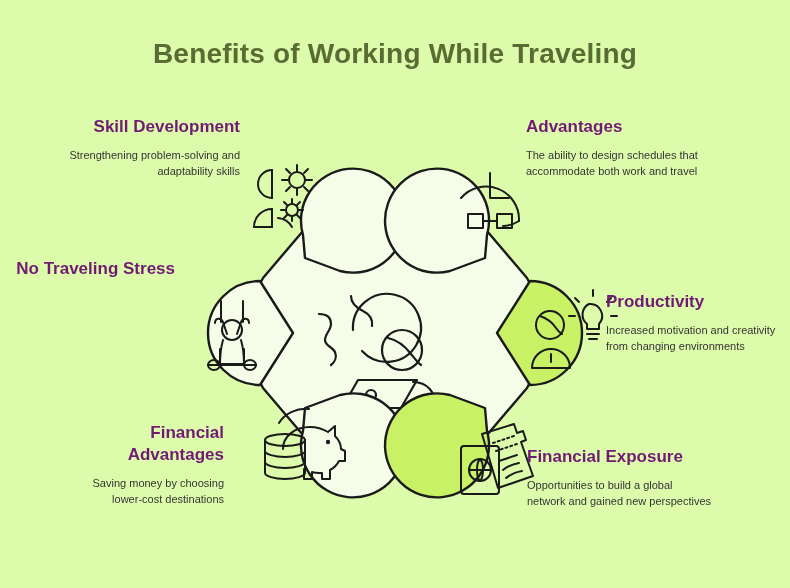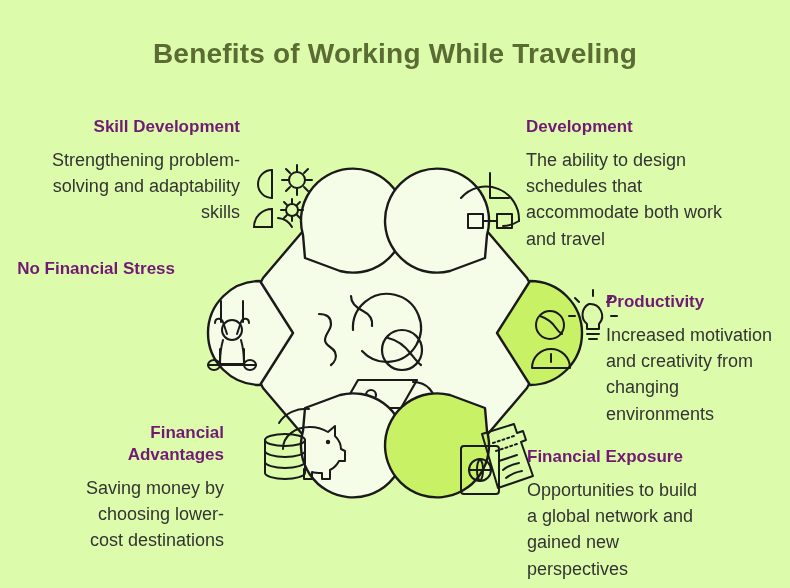--- a/index.html
+++ b/index.html
@@ -31,21 +31,21 @@
 
   .blk{position:absolute;}
   .blk .h{
     font-size:17px;
     font-weight:bold;
     color:#701a75;
     line-height:1.28;
     margin:0 0 9px 0;
   }
   .blk .p{
-    font-size:18px;
+    font-size:11px;
     color:#333333;
     line-height:1.46;
     margin:0;
   }
   .right-align{text-align:right;}
   .left-align{text-align:left;}
 
   #blk-skill     { left:40px;  top:116px;  width:200px; }
   #blk-flex      { left:526px; top:116px;  width:200px; }
   #blk-commute   { left:10px;  top:258px;  width:165px; }
@@ -191,26 +191,26 @@
       </g>
     </svg>
   </div>
 
   <div class="blk right-align" id="blk-skill">
     <p class="h">Skill Development</p>
     <p class="p">Strengthening problem-solving and adaptability skills</p>
   </div>
 
   <div class="blk left-align" id="blk-flex">
-    <p class="h">Development</p>
+    <p class="h">Advantages</p>
     <p class="p">The ability to design schedules that accommodate both work and travel</p>
   </div>
 
   <div class="blk right-align" id="blk-commute">
-    <p class="h">No Financial Stress</p>
+    <p class="h">No Traveling Stress</p>
   </div>
 
   <div class="blk left-align" id="blk-prod">
     <p class="h">Productivity</p>
     <p class="p">Increased motivation and creativity from changing environments</p>
   </div>
 
   <div class="blk right-align" id="blk-finance">
     <p class="h">Financial Advantages</p>
     <p class="p">Saving money by choosing lower-cost destinations</p>

